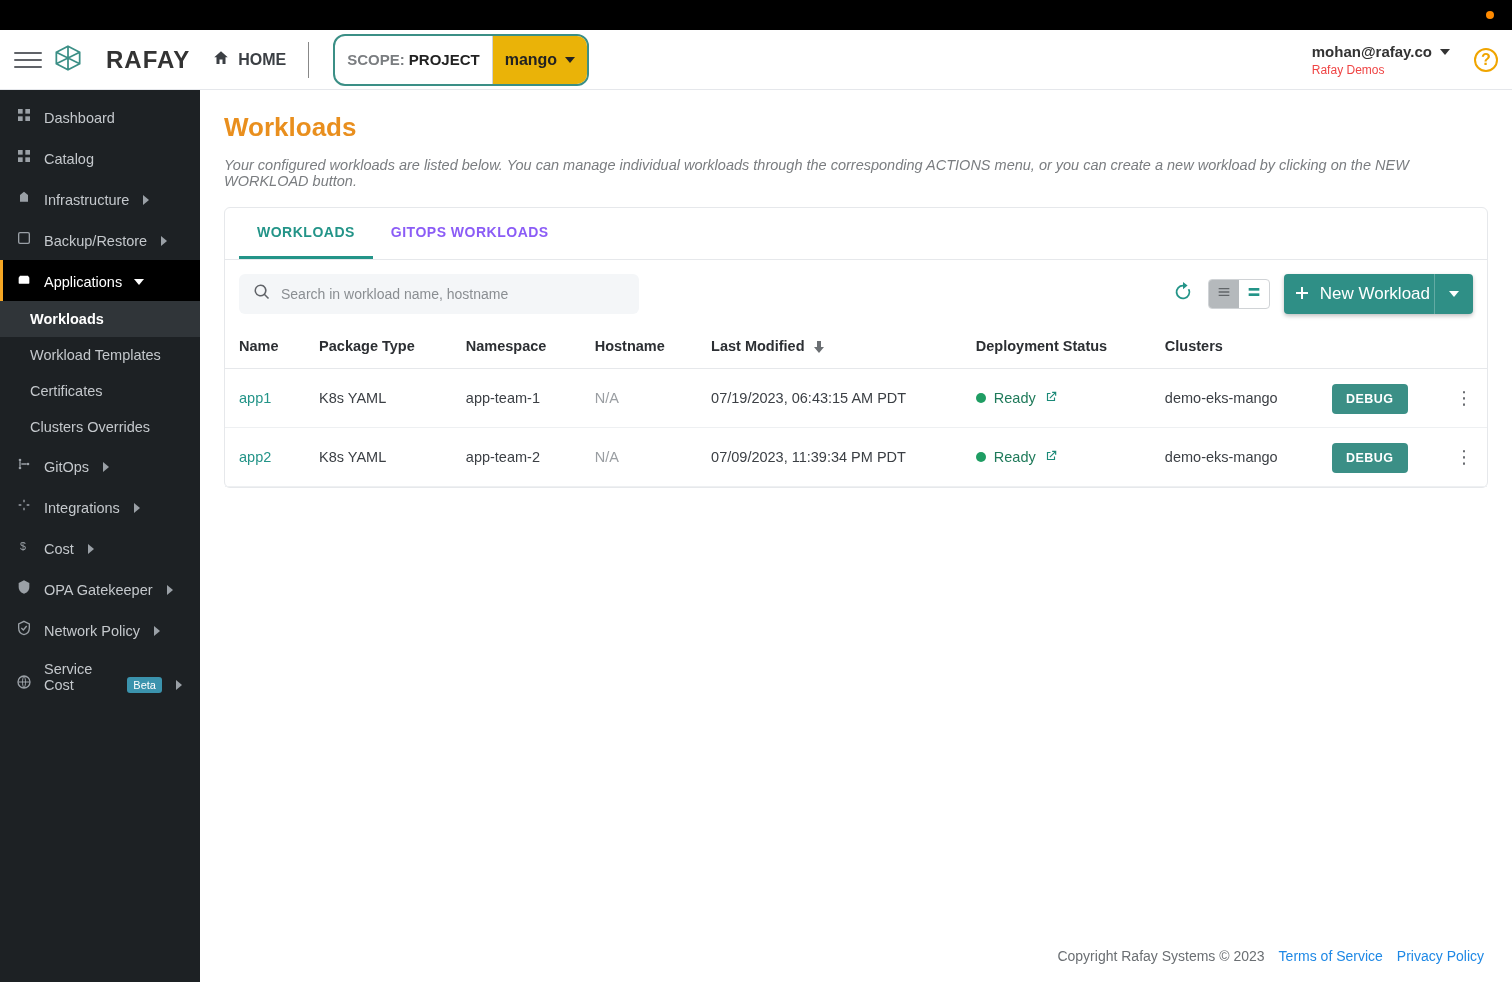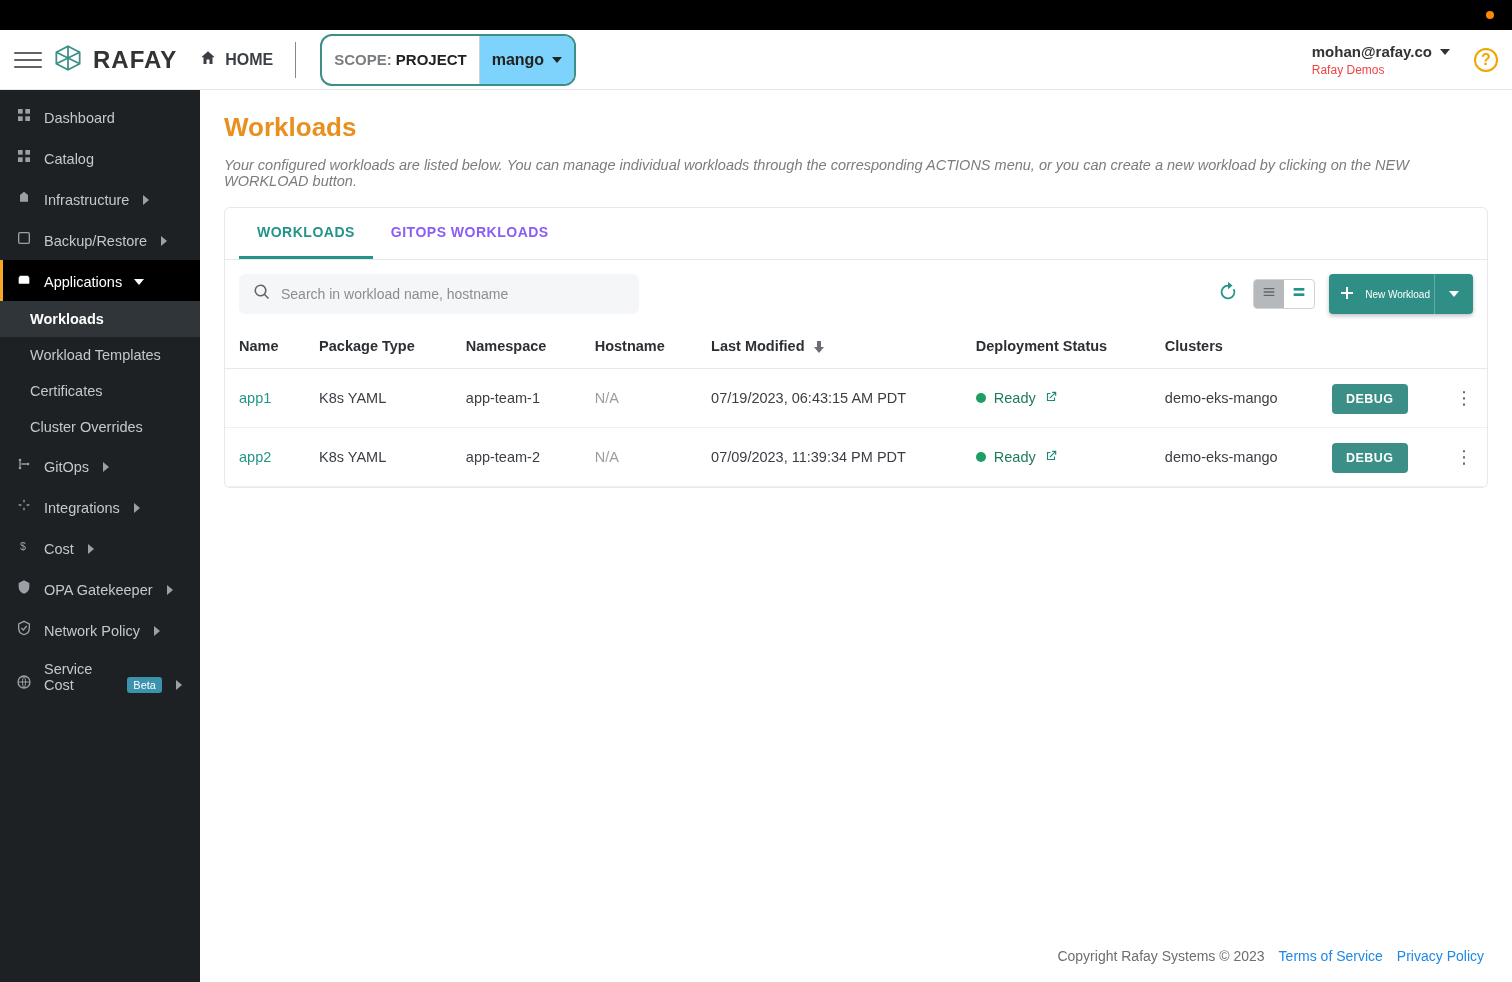--- a/index.html
+++ b/index.html
@@ -4,31 +4,31 @@
 <style>
   * { box-sizing: border-box; margin: 0; padding: 0; }
   html, body { width: 1512px; height: 982px; overflow: hidden; font-family: "Helvetica Neue", Arial, sans-serif; background:#fff; color:#2c2f33; }
   
   .top-blackbar { background:#000; height:30px; position:relative; }
   .top-blackbar .dot { position:absolute; right:18px; top:11px; width:8px; height:8px; border-radius:50%; background:#ff8a00; }
   
   .app-header { height:60px; background:#fff; border-bottom:1px solid #e5e7eb; display:flex; align-items:center; padding:0 14px; }
   .hamburger { width:28px; height:28px; display:flex; flex-direction:column; justify-content:center; gap:5px; cursor:pointer; }
   .hamburger span { height:2px; background:#606368; border-radius:1px; }
-  .logo { display:flex; align-items:center; gap:11px; margin-left:12px; }
+  .logo { display:flex; align-items:center; gap:24px; margin-left:12px; }
   .logo svg { width:28px; height:28px; }
   .logo-text { font-size:24px; font-weight:700; letter-spacing:1px; color:#333; }
   .home-btn { display:flex; align-items:center; gap:8px; margin-left:22px; cursor:pointer; font-weight:600; color:#3b3f44; }
   .home-btn svg { width:18px; height:18px; fill:#3b3f44; }
   .vdiv { width:1px; height:36px; background:#888; margin:0 24px 0 22px; }
   .scope-group { display:flex; align-items:center; border:2px solid #3b8f86; border-radius:12px; overflow:hidden; height:52px; }
   .scope-label { padding:0 12px; font-size:15px; color:#333; }
   .scope-label .lbl { color:#7a7d80; font-weight:600; }
   .scope-label .val { font-weight:700; color:#222; }
-  .scope-project { background:#7dd3fc; padding:12px 12px; height:100%; display:flex; align-items:center; gap:8px; font-weight:600; color:#222; cursor:pointer; border-left:1px solid #cfd3d6;}
+  .scope-project { background:#eab308; padding:12px 12px; height:100%; display:flex; align-items:center; gap:8px; font-weight:600; color:#222; cursor:pointer; border-left:1px solid #cfd3d6;}
   .scope-project svg { width:10px; height:10px; fill:#222; }
   .flex-spacer { flex:1; }
   .account { display:flex; flex-direction:column; align-items:flex-start; margin-right:18px; }
   .account-row1 { display:flex; align-items:center; gap:8px; cursor:pointer; }
   .account-email { font-weight:600; color:#333; font-size:15px; }
   .account-row1 svg { width:10px; height:10px; fill:#333; }
   .account-org { font-size:12px; color:#ef4444; margin-top:2px; }
   .help-icon { width:24px; height:24px; border:2px solid #f0a500; border-radius:50%; display:flex; align-items:center; justify-content:center; color:#f0a500; font-weight:700; cursor:pointer; margin-left:6px; }
   
   .fs-hint { position:absolute; left:610px; top:110px; background:#555a5e; color:#fff; padding:14px 22px; border-radius:2px; display:flex; align-items:center; gap:8px; font-size:15px; }
@@ -62,21 +62,21 @@
   .search input::placeholder { color:#8a8e92; }
   .refresh { width:22px; height:22px; fill:#239488; cursor:pointer; }
   .view-toggle { display:flex; border:1px solid #d0d3d6; border-radius:4px; overflow:hidden; }
   .vt-btn { width:30px; height:28px; display:flex; align-items:center; justify-content:center; cursor:pointer; }
   .vt-btn.active { background:#b5b9bc; }
   .vt-btn svg { width:16px; height:16px; fill:#616568; }
   .vt-btn.green svg { fill:#239488; }
   .new-btn { background:#2f8f86; color:#fff; border-radius:4px; display:flex; align-items:center; height:40px; box-shadow:0 2px 4px rgba(0,0,0,0.25); cursor:pointer; overflow:hidden; }
   .new-btn .plus { padding:0 12px; }
   .new-btn .plus svg { width:12px; height:12px; fill:#fff; }
-  .new-btn .text { padding:0 4px 0 0; font-size:10px; font-weight:500; }
+  .new-btn .text { padding:0 4px 0 0; font-size:17px; font-weight:500; }
   .new-btn .dd { padding:0 14px; border-left:1px solid rgba(255,255,255,0.25); height:100%; display:flex; align-items:center; }
   .new-btn .dd svg { width:10px; height:10px; fill:#fff; }
   
   table { width:100%; border-collapse:collapse; }
   thead th { text-align:left; font-size:14.5px; font-weight:700; color:#2c2f33; padding:14px 14px; border-bottom:1px solid #e6e8eb; }
   tbody td { padding:18px 14px; border-bottom:1px solid #eef0f2; font-size:14.5px; color:#3b3f44; }
   tbody td.link { color:#239488; }
   .sort-arrow { width:12px; height:12px; fill:#6b6f73; vertical-align:middle; margin-left:4px; }
   .status { display:flex; align-items:center; gap:8px; color:#1f7a5a; }
   .status .dot { width:10px; height:10px; background:#1f9d63; border-radius:50%; }
@@ -193,21 +193,21 @@
             <path d="M6 7h12l2 3v8a1 1 0 0 1-1 1H5a1 1 0 0 1-1-1v-8l2-3z"></path>
           </svg></span>
       <span>Applications</span>
       <span><svg class="chev" viewBox="0 0 10 10">
             <path d="M0 2l5 6 5-6z"></path>
           </svg></span>
     </div>
     <div class="nav-sub active">Workloads</div>
     <div class="nav-sub">Workload Templates</div>
     <div class="nav-sub">Certificates</div>
-    <div class="nav-sub">Cluster Overrides</div>
+    <div class="nav-sub">Clusters Overrides</div>
     <div class="nav-item">
       <span><svg viewBox="0 0 24 24">
             <circle cx="6" cy="6" r="2"></circle>
             <circle cx="6" cy="18" r="2"></circle>
             <circle cx="18" cy="12" r="2"></circle>
             <path d="M6 8v8M8 12h8" stroke="#9aa0a6" stroke-width="2" fill="none"></path>
           </svg></span>
       <span>GitOps</span>
       <span><svg class="chev" viewBox="0 0 10 10">
             <path d="M2 0l6 5-6 5z"></path>

